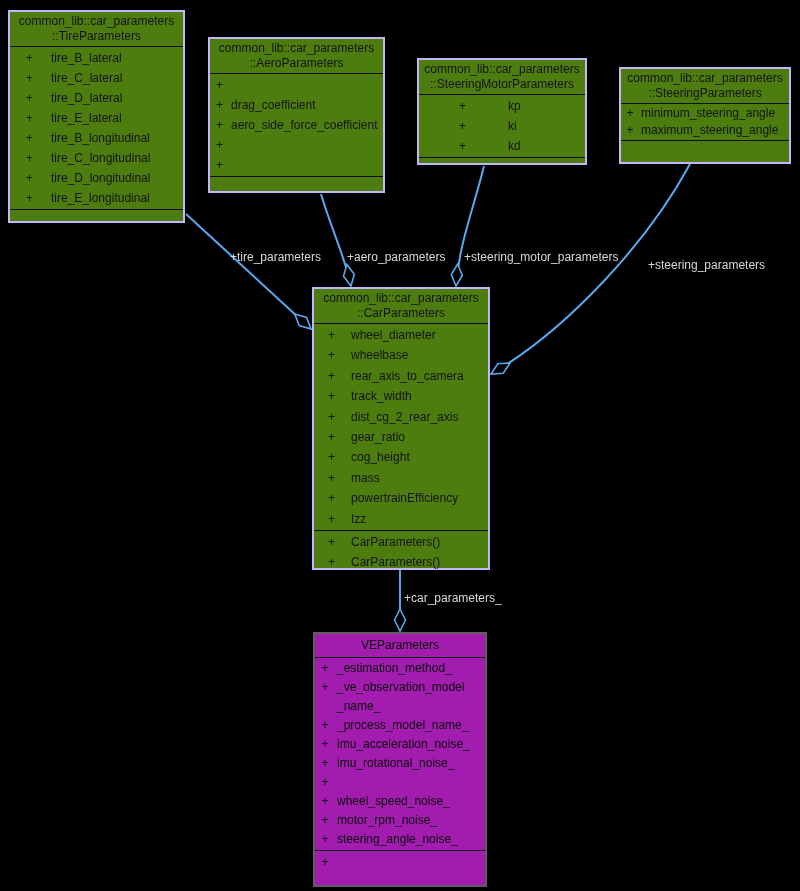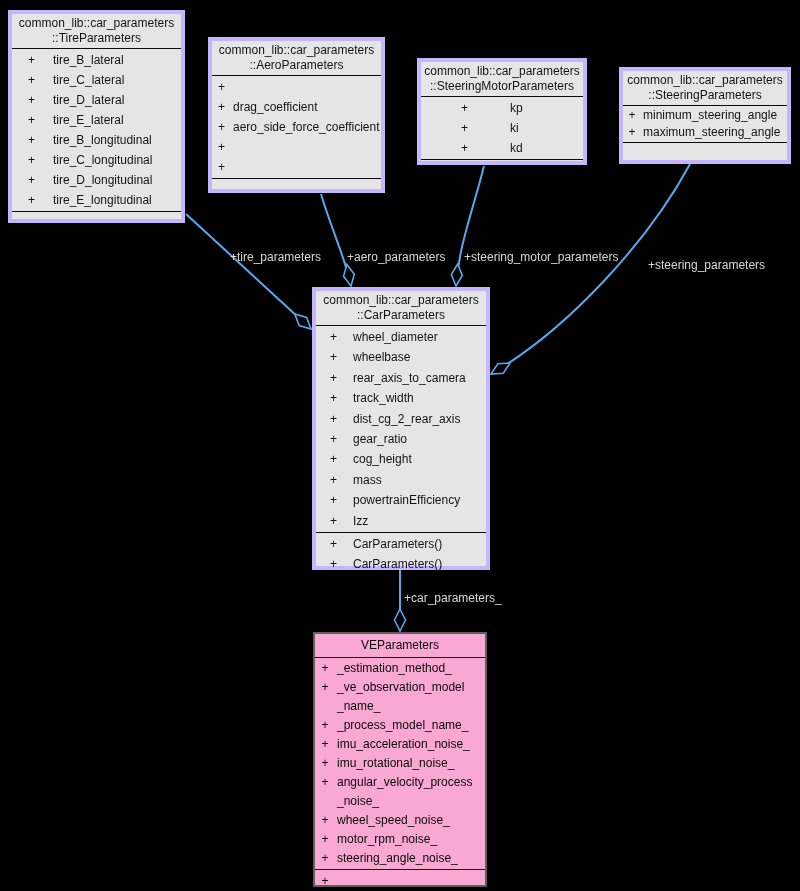--- a/index.html
+++ b/index.html
@@ -9,22 +9,22 @@
     background:#000000;
     font-family:"Liberation Sans","DejaVu Sans",sans-serif;
     overflow:hidden;
   }
   svg.edges{position:absolute;left:0;top:0;width:800px;height:891px;}
 
   
   .box{
     position:absolute;
     box-sizing:border-box;
-    background:#e5e5e5;
-    border:4px solid #c4b5fd;
+    background:#4d7c0f;
+    border:2px solid #c4b5fd;
     color:#141414;
     font-size:12px;
     display:flex;
     flex-direction:column;
   }
   .box .title{
     text-align:center;
     line-height:15px;
     padding:2px 3px;
     border-bottom:1px solid #0d0d0d;
@@ -56,21 +56,21 @@
 
   .b-tire{left:8px;top:10px;width:177px;height:213px;}
   .b-aero{left:208px;top:37px;width:177px;height:156px;}
   .b-smotor{left:417px;top:58px;width:170px;height:107px;}
   .b-steer{left:619px;top:67px;width:172px;height:97px;}
   .b-car{left:312px;top:287px;width:178px;height:283px;}
 
   
   .b-ve{
     left:313px;top:632px;width:174px;height:255px;
-    background:#f9a8d4;
+    background:#a21caf;
     border:2px solid #5e5e5e;
     color:#0a0a0a;
   }
   .b-ve .title{
     line-height:21px;padding:1px 3px;
     border-bottom:1px solid #0d0d0d;
   }
   .b-ve .row{--c1:16px;--lh:19px;}
   .b-ve .mname{white-space:pre-line;}
   .b-ve .methods .row{--lh:20px;}
@@ -296,22 +296,20 @@
       <div class="row">
           <span class="plus">+</span>
           <span class="mname">imu_acceleration_noise_</span>
         </div>
       <div class="row">
           <span class="plus">+</span>
           <span class="mname">imu_rotational_noise_</span>
         </div>
       <div class="row">
           <span class="plus">+</span>
-          <span class="mname">angular_velocity_process
-_noise_</span>
         </div>
       <div class="row">
           <span class="plus">+</span>
           <span class="mname">wheel_speed_noise_</span>
         </div>
       <div class="row">
           <span class="plus">+</span>
           <span class="mname">motor_rpm_noise_</span>
         </div>
       <div class="row">

